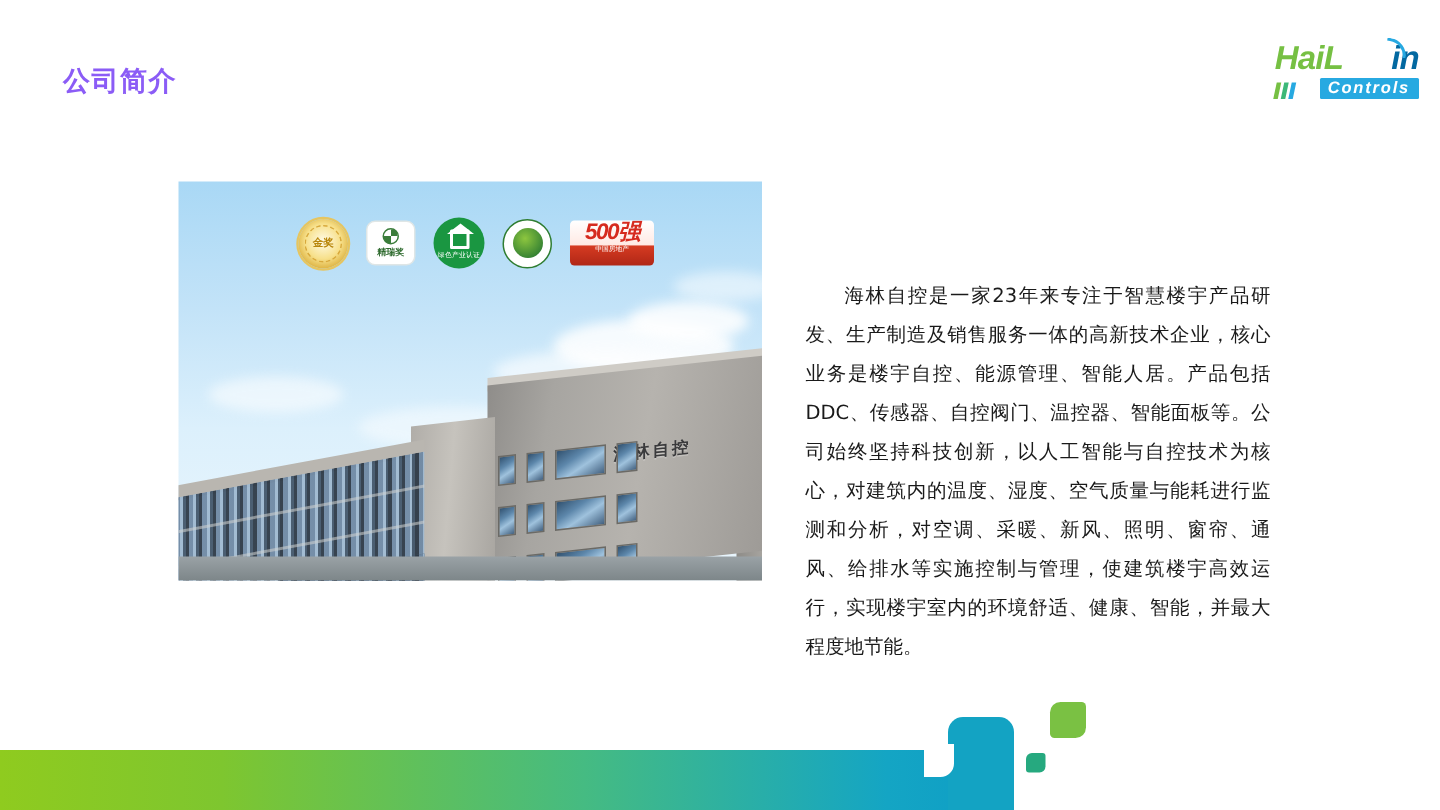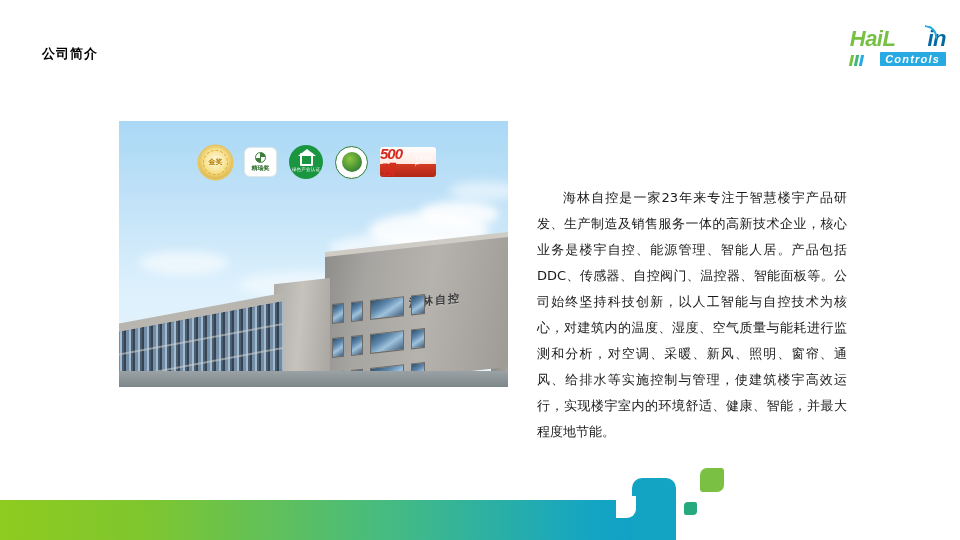--- a/index.html
+++ b/index.html
@@ -7,22 +7,22 @@
     width:960px; height:540px;
     background:#ffffff;
     font-family:"Liberation Sans", "DejaVu Sans", sans-serif;
     overflow:hidden;
   }
   .slide { position:relative; width:960px; height:540px; background:#fff; }
 
   
   .page-title {
     position:absolute; left:42px; top:42px;
-    font-size:13px; font-weight:bold;
-    color:#000000;
+    font-size:18px; font-weight:bold;
+    color:#8b5cf6;
     letter-spacing:1px;
     line-height:24px;
     white-space:nowrap;
   }
 
   
   .logo { position:absolute; right:14px; top:28px; width:122px; height:40px; }
   .logo-word {
     font-size:22px; font-weight:bold; font-style:italic;
     line-height:22px; letter-spacing:-0.5px;
@@ -115,21 +115,21 @@
     background:#fff; border:1.5px solid #2f7d32;
     display:flex; align-items:center; justify-content:center;
   }
   .badge-eco .inner{
     width:20px; height:20px; border-radius:50%;
     background:radial-gradient(circle at 40% 35%, #8dc63f 0%, #2f7d32 80%);
   }
   .badge-500 {
     width:56px; height:30px; border-radius:3px;
     background:linear-gradient(180deg,#fff 0%,#ffe9e3 55%,#d63b22 56%,#b02716 100%);
-    display:flex; flex-direction:row; align-items:center; justify-content:flex-start;
+    display:flex; flex-direction:column; align-items:center; justify-content:flex-start;
     overflow:hidden;
   }
   .badge-500 .num{
     font-size:15px; font-weight:bold; font-style:italic; color:#d62b1f;
     line-height:16px; letter-spacing:-1px;
   }
   .badge-500 .sub{ font-size:4.5px; color:#fff; line-height:6px; }
 
   
   .bld { position:absolute; }

